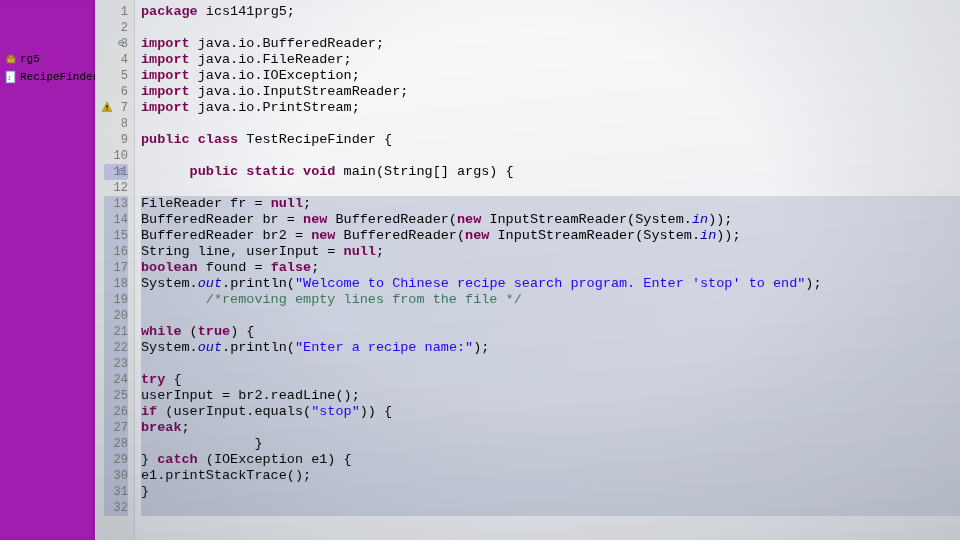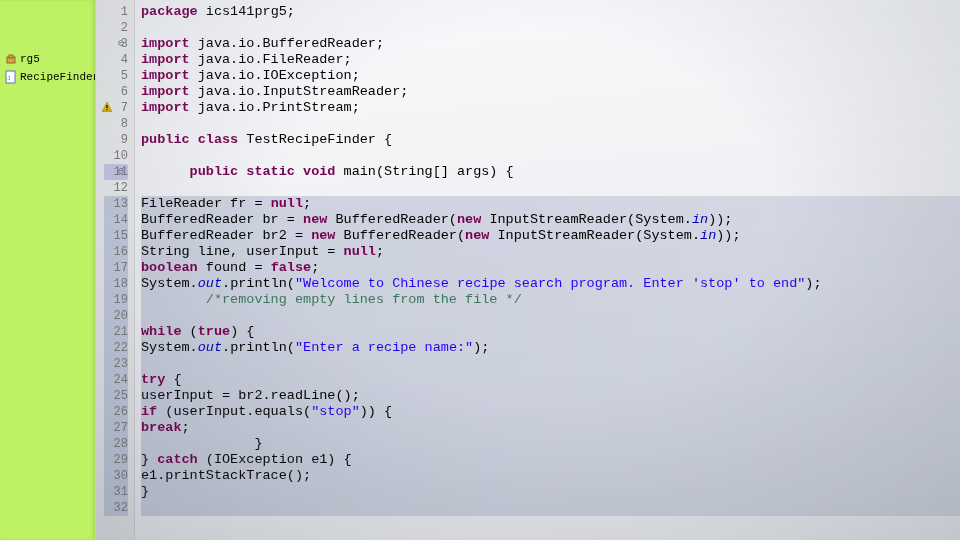--- a/index.html
+++ b/index.html
@@ -13,21 +13,21 @@
     background: #f7f7f5;
   }
   .workspace {
     display: flex;
     width: 100%;
     height: 100%;
     background: #e0e0e0;
   }
   .explorer {
     width: 95px;
-    background: #bef264;
+    background: #a21caf;
     border-right: 1px solid #ccc;
     padding-top: 50px;
     overflow: hidden;
     box-shadow: inset -2px 0 3px rgba(0,0,0,0.1);
   }
   .explorer-item {
     font-size: 11px;
     color: #000;
     padding: 2px 4px;
     white-space: nowrap;

